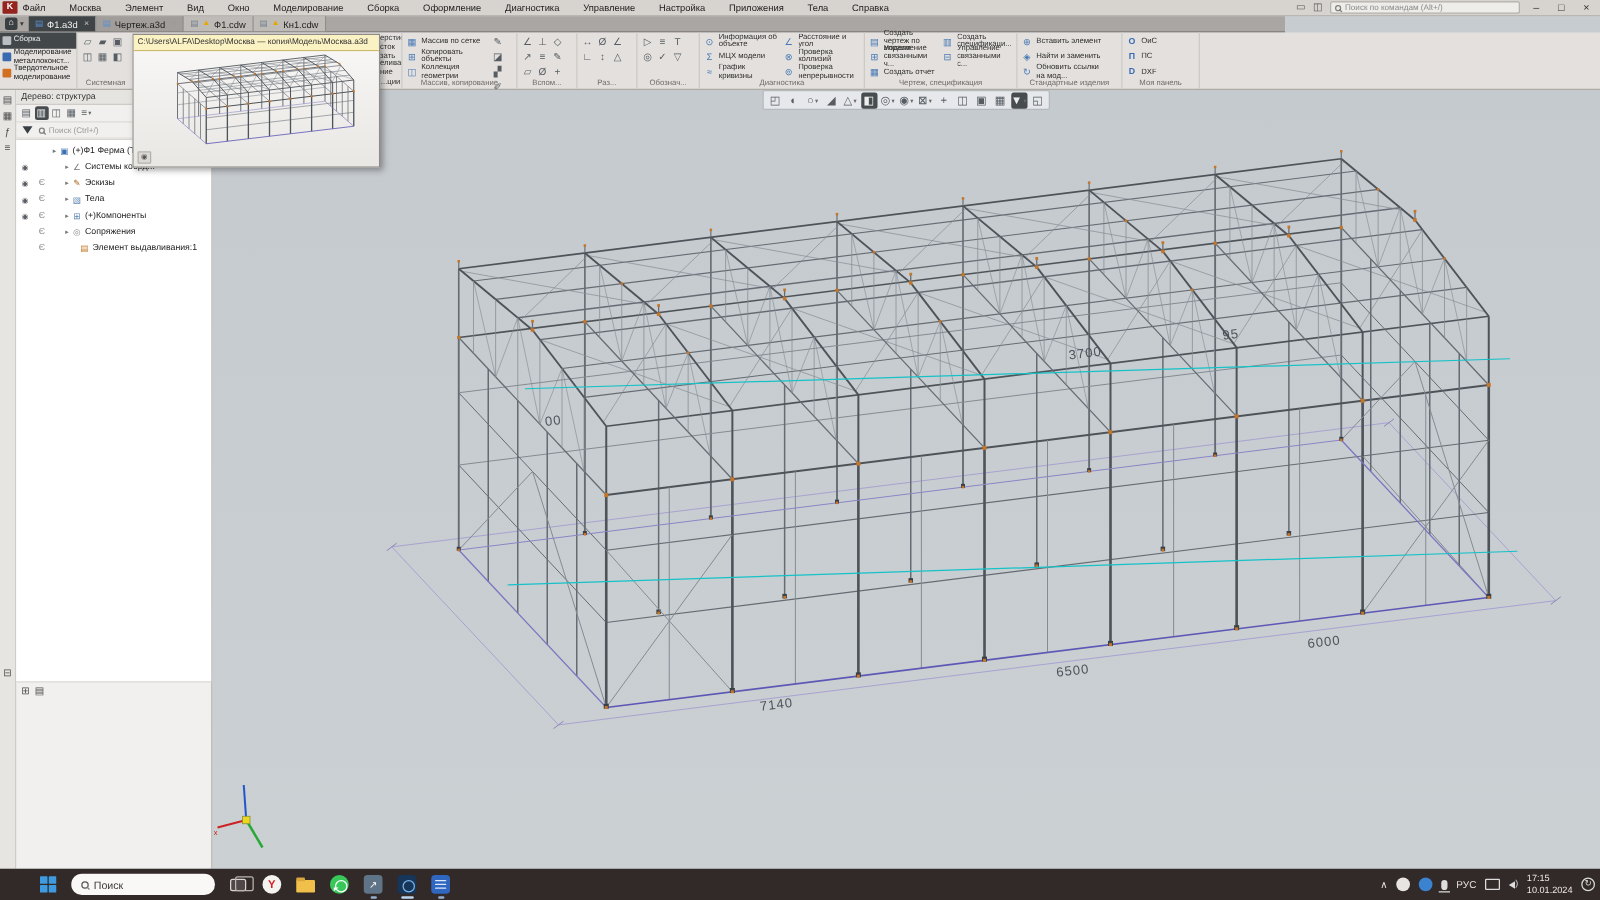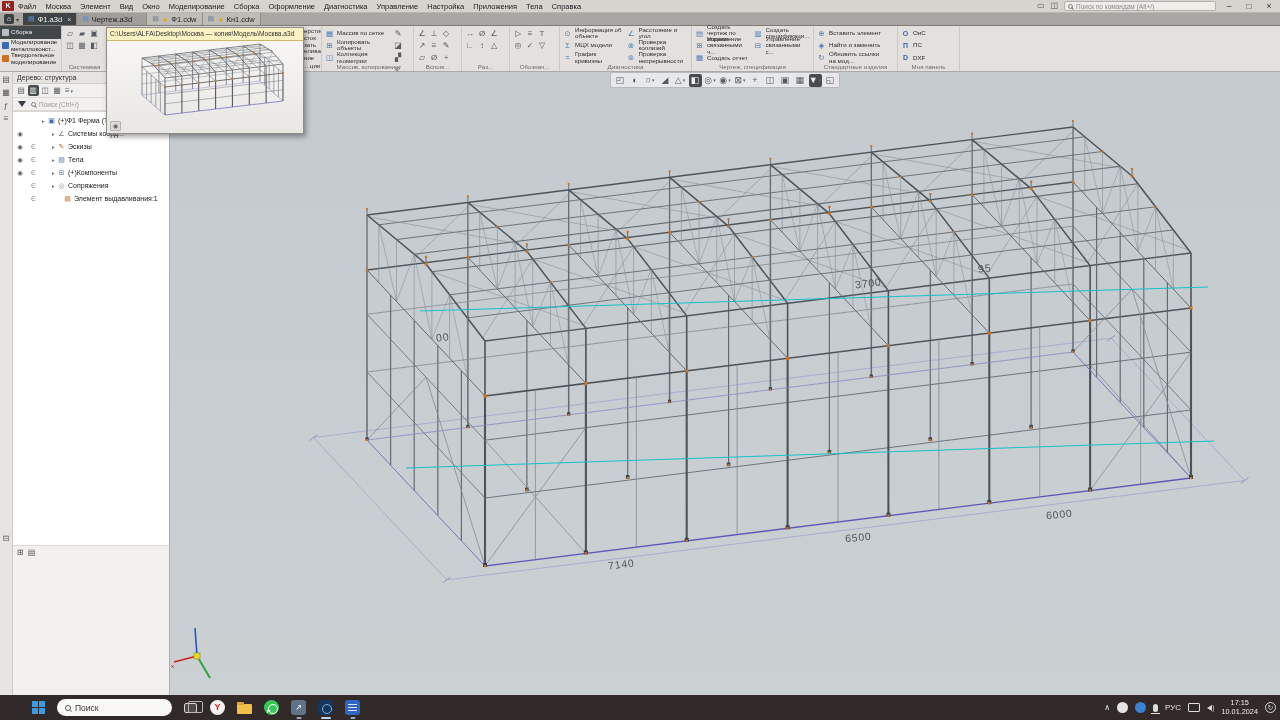--- a/index.html
+++ b/index.html
@@ -3,31 +3,31 @@
 <meta charset="utf-8">
 <style>
   *{box-sizing:border-box;margin:0;padding:0}
   html,body{width:1280px;height:720px;overflow:hidden}
   body{font-family:"Liberation Sans",sans-serif;-webkit-font-smoothing:antialiased}
   .screen{position:relative;width:1280px;height:720px;background:#c7ccd0;overflow:hidden}
 
   
   .titlebar{position:absolute;left:0;top:0;width:1280px;height:13px;background:#d7d3cf;border-bottom:1px solid #b9b6b2;display:flex;align-items:center}
   .applogo{width:12px;height:10px;margin:0 4px 0 2px;background:#93251e;color:#fff;font-size:7px;font-weight:bold;text-align:center;line-height:10px;border-radius:1px}
-  .menus{display:flex;gap:9px;font-size:7.5px;color:#222}
+  .menus{display:flex;gap:19px;font-size:7.5px;color:#222}
   .menus span{cursor:default}
   .t-right{margin-left:auto;display:flex;align-items:center;gap:6px;padding-right:4px}
   .t-right .wic{font-size:8px;color:#555;line-height:10px}
   .csearch{display:flex;align-items:center;width:152px;height:10px;background:#efedea;border:1px solid #b4b1ad;border-radius:2px;padding:0 3px;font-size:6.5px;color:#8a8a8a;gap:3px}
   .mag{display:inline-block;width:5px;height:5px;border:1px solid #808080;border-radius:50%;position:relative;flex:none}
   .mag::after{content:"";position:absolute;width:3px;height:1px;background:#808080;transform:rotate(45deg);right:-2px;bottom:-1px}
   .wbtn{font-size:8.5px;color:#333;width:14px;text-align:center}
 
   
-  .tabbar{position:absolute;left:0;top:13px;width:1280px;height:13px;background:#a9a6a3;border-bottom:1px solid #7e7b78;display:flex;align-items:stretch}
+  .tabbar{position:absolute;left:0;top:13px;width:1028px;height:13px;background:#a9a6a3;border-bottom:1px solid #7e7b78;display:flex;align-items:stretch}
   .thome{display:flex;align-items:center;gap:2px;padding:0 4px}
   .home-sq{width:10px;height:10px;background:#3a3f42;color:#fff;font-size:7px;text-align:center;line-height:10px;border-radius:2px}
   .caret{font-size:6px;color:#3c3c3c}
   .tab{display:flex;align-items:center;gap:3px;padding:0 5px;font-size:7.5px;color:#222;border-right:1px solid #8f8c89;cursor:default}
   .tab .tic{font-size:7px;color:#5b8fd0}
   .tab .tx{font-size:7px;color:#9a9a9a;margin-left:2px}
   .tab.active{background:#3f4446;color:#f2f2f2}
   .tab.active .tx{color:#cccccc}
   .tab.hov{background:#a09d9a}
   .tab.lite{background:#bfbcb8}
@@ -127,21 +127,21 @@
   .doc2 i{height:1.5px;background:#dce9fb;border-radius:1px}
   .tray{margin-left:auto;display:flex;align-items:center;gap:7px;margin-right:4px}
   .tray .tic{color:#e6e2e0;font-size:8px}
   .dcic{width:11px;height:11px;background:#e8e4e1;border-radius:50%}
   .blic{width:11px;height:11px;background:#3b82d0;border-radius:50%}
   .mic{width:5px;height:8px;background:#ddd;border-radius:2.5px;position:relative}
   .mic::after{content:"";position:absolute;left:-2px;bottom:-2px;width:9px;height:1px;background:#ddd}
   .mon{width:12px;height:9px;border:1px solid #ddd;border-radius:1px}
   .spk{display:flex;align-items:center;color:#ddd;font-size:7px}
   .spk .trig{width:0;height:0;border-top:3.5px solid transparent;border-bottom:3.5px solid transparent;border-right:5px solid #ddd}
-  .trtime{font-size:7.3px;color:#eceae8;text-align:center;line-height:8.5px}
+  .trtime{font-size:7.3px;color:#eceae8;text-align:left;line-height:8.5px}
   .upd{width:11px;height:11px;border:1px solid #ddd;border-radius:50%;color:#ddd;font-size:7px;text-align:center;line-height:9px}
 </style>
 </head>
 <body>
 
 <div class="screen">
 
   <div class="titlebar">
     <div class="applogo">K</div>
     <div class="menus">

